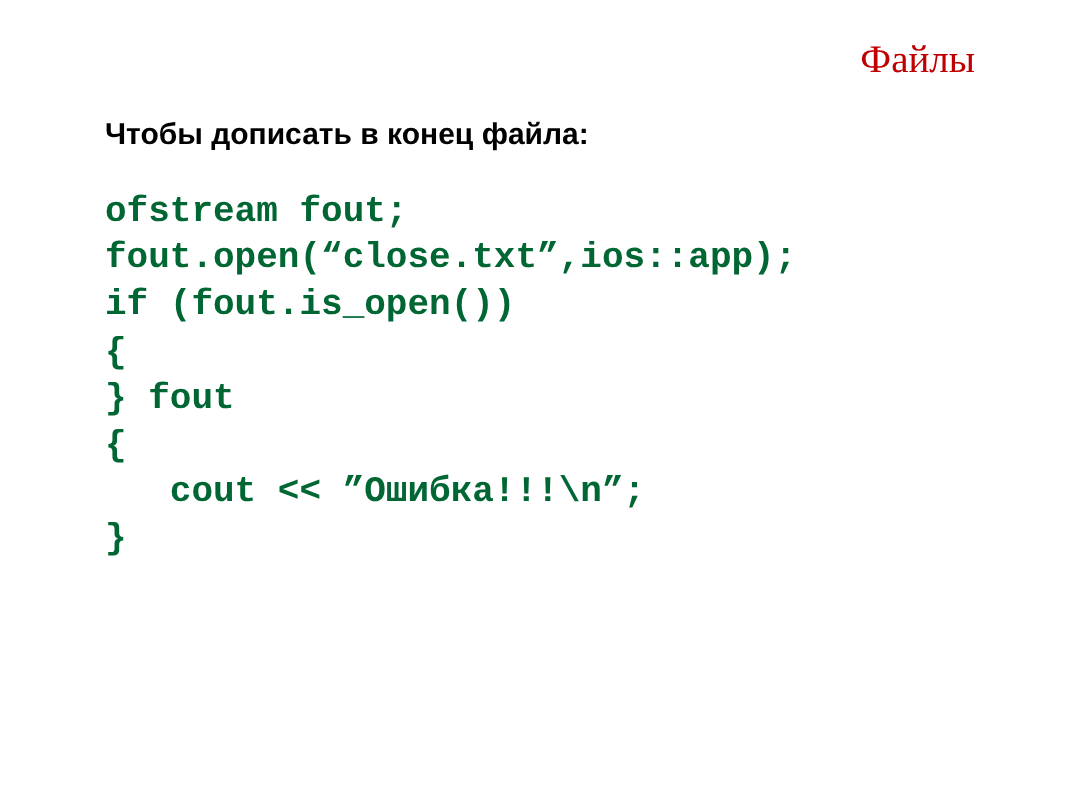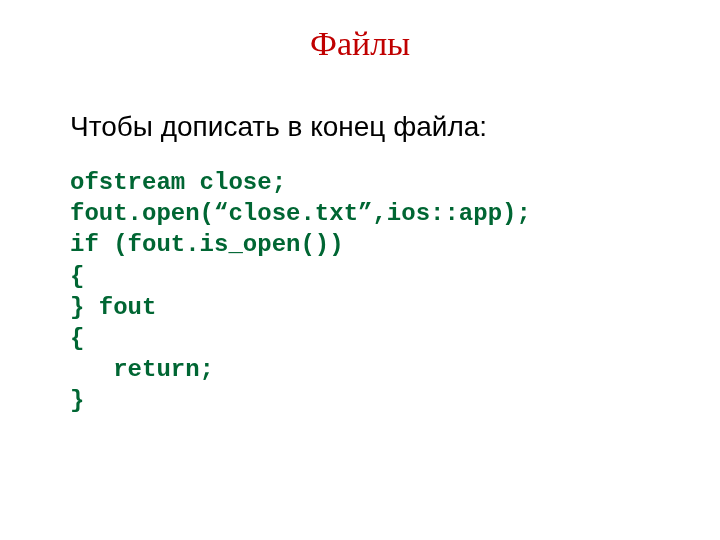--- a/index.html
+++ b/index.html
@@ -13,54 +13,54 @@
       background: #ffffff;
       font-family: Arial, sans-serif;
       overflow: hidden;
     }
     .slide {
       width: 100%;
       height: 100%;
       padding: 25px 70px 30px 70px;
     }
     .title {
-      text-align: center;
+      text-align: right;
       color: #c00000;
-      font-size: 34px;
+      font-size: 26px;
       font-family: "Times New Roman", serif;
-      margin-bottom: 48px;
+      margin-bottom: 24px;
       font-weight: normal;
     }
     .intro-text {
       color: #000000;
-      font-size: 28px;
+      font-size: 20px;
       font-family: Arial, sans-serif;
       margin-bottom: 24px;
-      font-weight: normal;
+      font-weight: bold;
     }
     .code-block {
       font-family: "Courier New", monospace;
       font-size: 24px;
       color: #006633;
       line-height: 1.3;
       font-weight: bold;
     }
     .code-line {
       white-space: pre;
     }
   </style>
 </head>
 <body>
 
 <div class="slide">
   <h1 class="title">Файлы</h1>
   <p class="intro-text">Чтобы дописать в  конец файла:</p>
   <div class="code-block">
-    <div class="code-line">ofstream close;</div>
+    <div class="code-line">ofstream fout;</div>
     <div class="code-line">fout.open(“close.txt”,ios::app);</div>
     <div class="code-line">if (fout.is_open())</div>
     <div class="code-line">{</div>
     <div class="code-line">} fout</div>
     <div class="code-line">{</div>
-    <div class="code-line">   return;</div>
+    <div class="code-line">   cout &lt;&lt; ”Ошибка!!!\n”;</div>
     <div class="code-line">}</div>
   </div>
 </div>
 
 </body></html>

